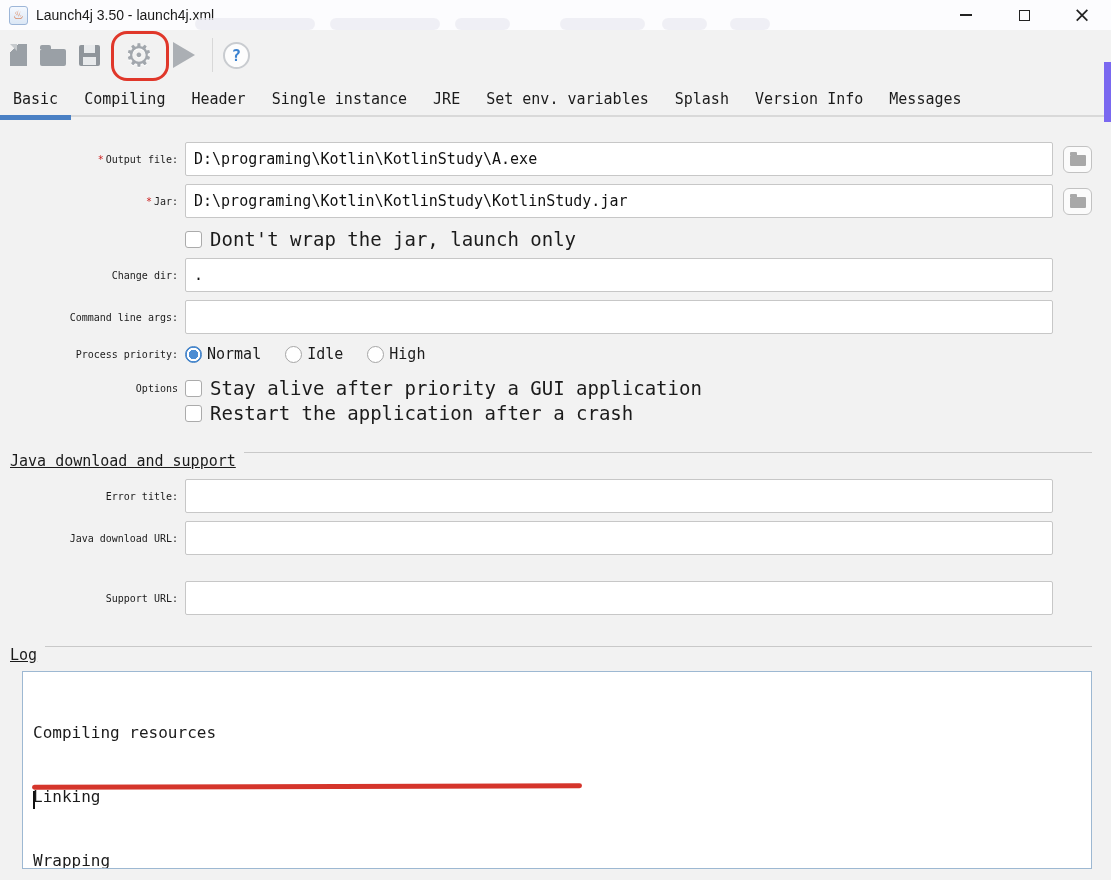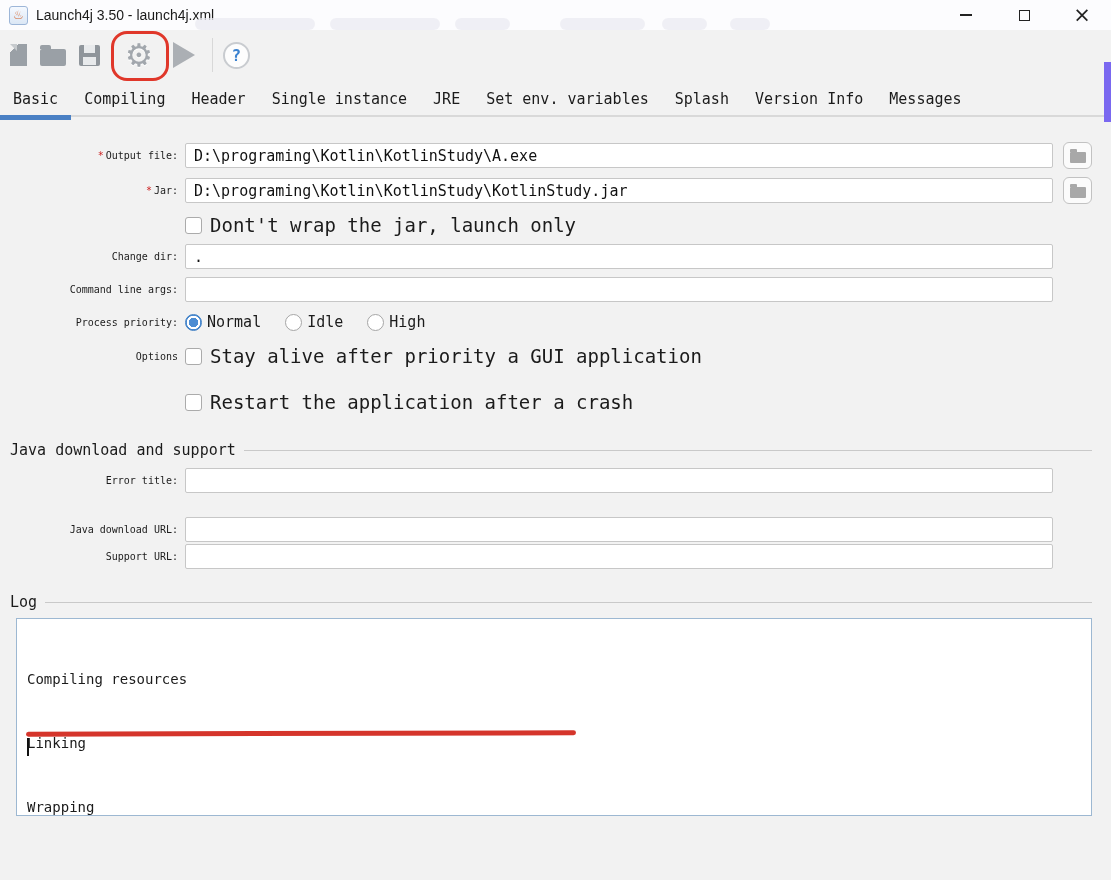--- a/index.html
+++ b/index.html
@@ -47,45 +47,45 @@
   
   .tabbar { display:flex; height:34px; align-items:stretch; border-bottom:2px solid #d9d9d9; margin-top:3px; }
   .tab { padding:0 13px; font-size:15px; display:flex; align-items:center; position:relative; cursor:default; white-space:pre; }
   .tab.selected::after { content:""; position:absolute; left:0; right:0; bottom:-5px; height:5px; background:#4a80c4; }
   
   .content { padding:0 19px 0 10px; }
   .row { display:flex; align-items:center; }
   .lbl { width:168px; text-align:right; font-size:10px; flex:none; margin-right:7px; white-space:pre; }
   .req { color:#cc1f1f; margin-right:2px; }
   .tfield {
-    height:25px; flex:1; background:#fff; border:1px solid #c7c7c7; border-radius:2px;
+    height:34px; flex:1; background:#fff; border:1px solid #c7c7c7; border-radius:2px;
     font-family:inherit; font-size:15px; color:#111; padding:2px 8px; outline:none;
   }
   .browse-btn {
     width:29px; height:27px; margin-left:10px; flex:none;
     border:1px solid #c2c2c2; border-radius:6px; background:#fbfbfb;
     display:flex; align-items:center; justify-content:center; cursor:default;
   }
   .browse-spacer { width:39px; flex:none; }
   .icon-folder-sm { width:16px; height:11px; background:#a8a8a8; border-radius:1px; position:relative; margin-top:3px; }
   .icon-folder-sm::before { content:""; position:absolute; top:-3px; left:0; width:7px; height:3px; background:#a8a8a8; border-radius:1px 1px 0 0; }
   .checkbox { width:17px; height:17px; background:#fff; border:1px solid #ababab; border-radius:3px; flex:none; }
   .cb-label { font-size:19px; margin-left:8px; white-space:pre; }
   .radio { width:17px; height:17px; border-radius:50%; flex:none; background:#fff; border:1px solid #a6a6a6; }
   .radio.selected { border:1px solid #3f7fc4;
     background:radial-gradient(circle,#4d8dd3 0 4.5px,#ffffff 5px 6.5px,#4d8dd3 7px 9px); }
   .radio-label { font-size:15px; margin-left:5px; margin-right:24px; white-space:pre; }
-  .group-header { display:flex; align-items:center; }
+  .group-header { display:flex; align-items:flex-start;text-decoration:underline; }
   .group-title { font-size:15px; white-space:pre; }
   .group-line { flex:1; height:1px; background:#c9c9c9; margin-left:8px; }
   
   .logbox {
-    margin:7px 19px 0 16px; height:198px; background:#fff;
+    margin:7px 19px 0 22px; height:198px; background:#fff;
     border:1px solid #9db8d2; position:relative; padding:7px 10px;
-    font-size:14px; line-height:21.4px; white-space:pre; overflow:hidden;
+    font-size:16px; line-height:21.4px; white-space:pre; overflow:hidden;
   }
   .log-line { display:block; }
   .red-underline { position:absolute; left:9px; top:112px; width:550px; height:4.5px;
     background:#d5352b; border-radius:3px; transform:rotate(-0.15deg); }
   .caret { position:absolute; left:10px; top:119px; width:2px; height:18px; background:#111; }
   .edge-bar { position:absolute; right:0; top:62px; width:7px; height:60px; background:#7a68f0; }
 </style>
 </head>
 <body>
 
@@ -192,49 +192,49 @@
     <span class="radio"></span>
     <span class="radio-label">High</span>
   </div>
 
   <div class="row" style="margin-top:14px">
     <span class="lbl">Options</span>
     <span class="checkbox"></span>
     <span class="cb-label">Stay alive after priority a GUI application</span>
   </div>
 
-  <div class="row" style="margin-top:24px; padding-left:175px">
+  <div class="row" style="margin-top:3px; padding-left:175px">
     <span class="checkbox"></span>
     <span class="cb-label">Restart the application after a crash</span>
   </div>
 
   <div class="group-header" style="margin-top:28px">
     <span class="group-title">Java download and support</span>
     <span class="group-line"></span>
   </div>
 
   <div class="row" style="margin-top:9px">
     <span class="lbl">Error title:</span>
     <input class="tfield" value="" style="">
     <span class="browse-spacer"></span>
   </div>
 
-  <div class="row" style="margin-top:24px">
+  <div class="row" style="margin-top:8px">
     <span class="lbl">Java download URL:</span>
     <input class="tfield" value="" style="">
     <span class="browse-spacer"></span>
   </div>
 
-  <div class="row" style="margin-top:2px">
+  <div class="row" style="margin-top:26px">
     <span class="lbl">Support URL:</span>
     <input class="tfield" value="" style="">
     <span class="browse-spacer"></span>
   </div>
 
-  <div class="group-header" style="margin-top:24px">
+  <div class="group-header" style="margin-top:31px">
     <span class="group-title">Log</span>
     <span class="group-line"></span>
   </div>
 </div>
 
 <div class="logbox">
   <span class="log-line">Compiling resources</span>
   <span class="log-line">Linking</span>
   <span class="log-line">Wrapping</span>
   

